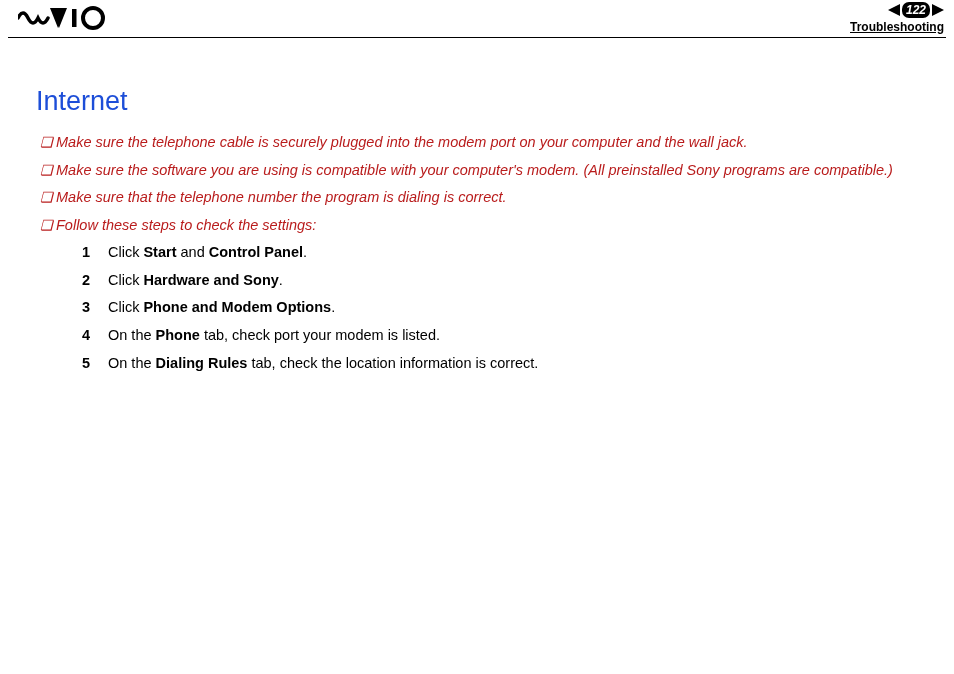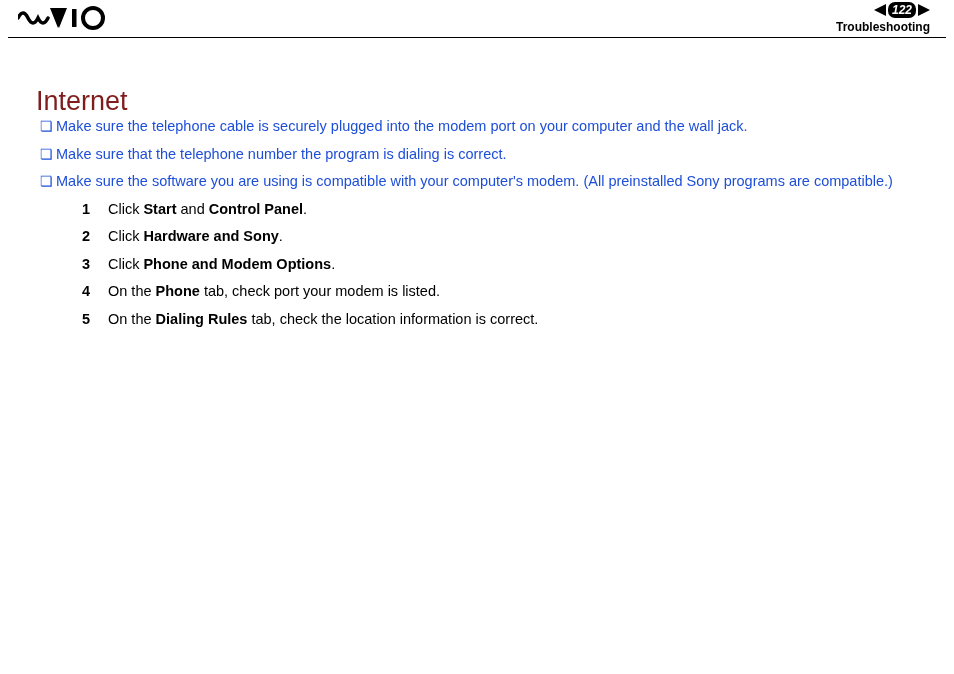--- a/index.html
+++ b/index.html
@@ -23,23 +23,24 @@
     .logo {
       position: absolute;
       left: 10px;
       top: 6px;
     }
     .logo svg {
       display: block;
     }
     .header-right {
       position: absolute;
-      right: 16px;
+      right: 2px;
       top: 2px;
       text-align: right;
+      text-decoration: underline;
     }
     .page-nav {
       display: flex;
       align-items: center;
       justify-content: flex-end;
       gap: 2px;
     }
     .page-nav .nav-badge {
       background: #000;
       color: #fff;
@@ -71,39 +72,41 @@
       font-size: 12px;
       font-weight: bold;
       margin-top: 2px;
     }
     .content {
       padding: 48px 36px 0 36px;
     }
     .main-heading {
       font-size: 27px;
       font-weight: normal;
-      color: #7f1d1d;
+      color: #1d4ed8;
+      margin-bottom: 16px;
     }
     .sub-heading {
       font-size: 20px;
       font-weight: normal;
       color: #3838db;
       margin-bottom: 14px;
     }
     .bullet-list {
       list-style: none;
       padding-left: 4px;
     }
     .bullet-list li {
       position: relative;
       padding-left: 16px;
       font-size: 14.5px;
       line-height: 1.35;
       margin-bottom: 8px;
-      color: #1d4ed8;
+      color: #b91c1c;
+      font-style: italic;
     }
     .bullet-list li::before {
       content: "❏";
       position: absolute;
       left: 0;
       top: 0;
       font-size: 14px;
     }
     .numbered-list {
       list-style: none;
@@ -149,22 +152,23 @@
     </div>
     <div class="section-label">Troubleshooting</div>
   </div>
 </div>
 
 <div class="content">
   <h1 class="main-heading">Internet</h1>
 
   <ul class="bullet-list">
     <li>Make sure the telephone cable is securely plugged into the modem port on your computer and the wall jack.</li>
+    <li>Make sure the software you are using is compatible with your computer's modem. (All preinstalled Sony programs are compatible.)</li>
     <li>Make sure that the telephone number the program is dialing is correct.</li>
-    <li>Make sure the software you are using is compatible with your computer's modem. (All preinstalled Sony programs are compatible.)</li>
+    <li>Follow these steps to check the settings:</li>
   </ul>
 
   <ol class="numbered-list">
     <li>
       <span class="step-num">1</span>
       <span>Click </span><span class="bold">Start</span><span> and </span><span class="bold">Control Panel</span><span>.</span>
     </li>
     <li>
       <span class="step-num">2</span>
       <span>Click </span><span class="bold">Hardware and Sony</span><span></span><span class="bold"></span><span>.</span>

